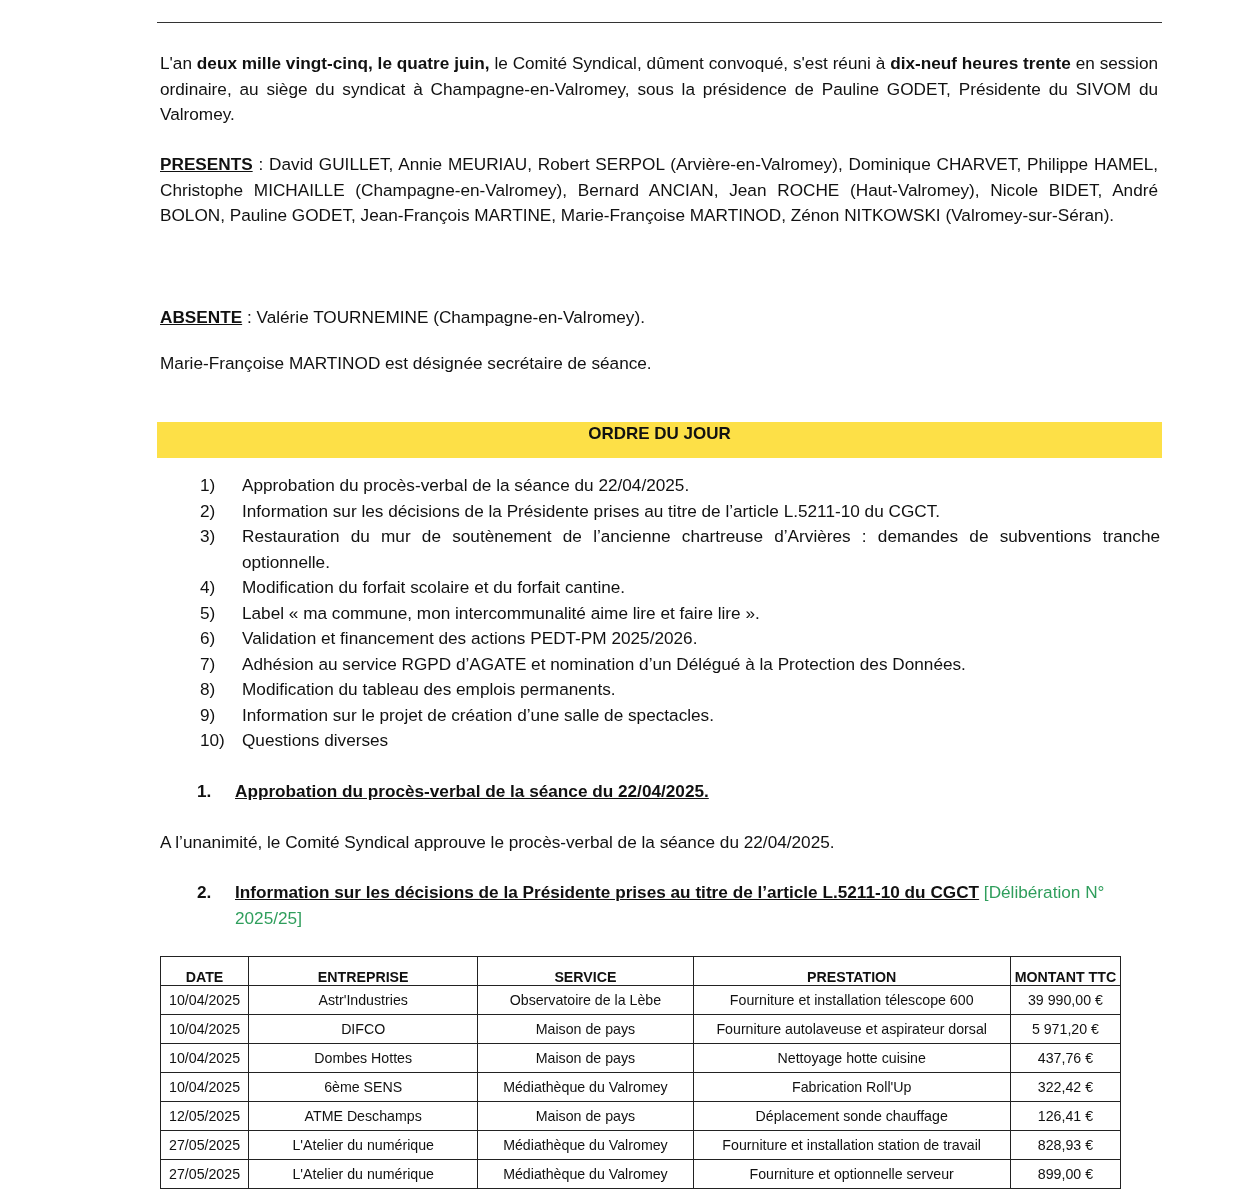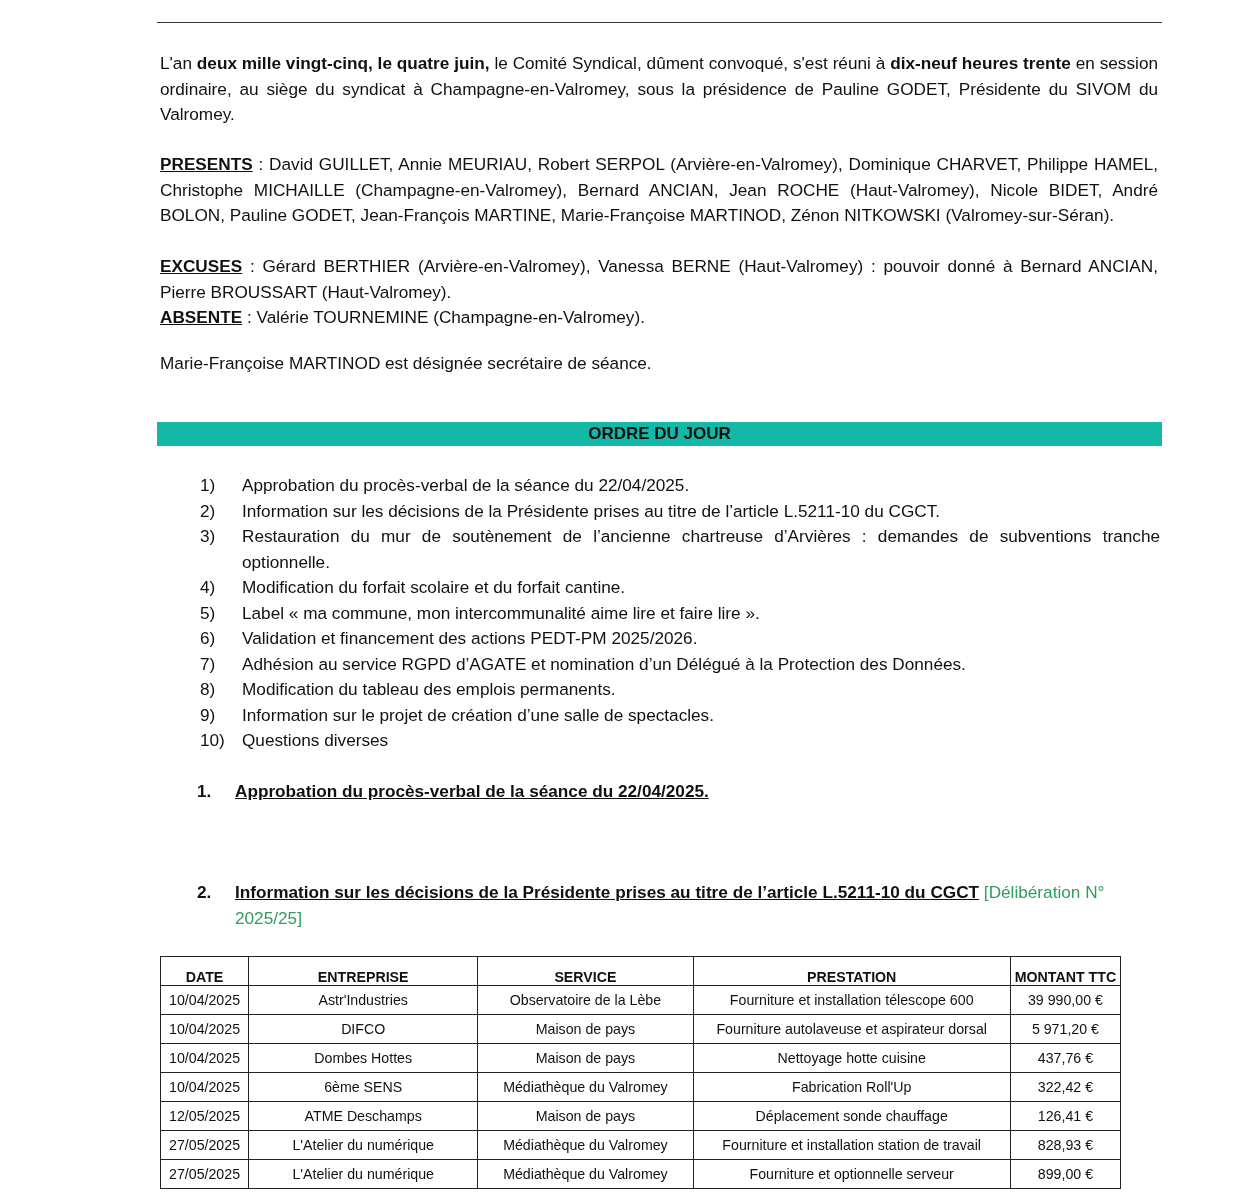--- a/index.html
+++ b/index.html
@@ -7,22 +7,22 @@
     width: 1241px; height: 1200px; position: relative; overflow: hidden;
     font-family: "Liberation Sans", "DejaVu Sans", sans-serif;
     color: #111; font-size: 17.2px;
   }
   .page { position: absolute; left: 0; top: 0; width: 1241px; height: 1200px; padding-left: 37px; }
   .top-rule { position: absolute; left: 157px; top: 22px; width: 1005px; height: 1px; background: #333; }
   .para { position: absolute; left: 160px; width: 998px; line-height: 25.6px; text-align: justify; }
   .b { font-weight: bold; }
   .lbl { font-weight: bold; text-decoration: underline; }
   .band {
-    position: absolute; left: 157px; top: 422px; width: 1005px; height: 24px;
-    background: #14b8a6; text-align: center; font-weight: bold; line-height: 24px; font-size: 17px;
+    position: absolute; left: 157px; top: 422px; width: 1005px; height: 36px;
+    background: #fde047; text-align: center; font-weight: bold; line-height: 24px; font-size: 17px;
   }
   .agenda { position: absolute; left: 200px; top: 473px; width: 960px; margin: 0; padding: 0; list-style: none; }
   .agenda li { display: flex; line-height: 25.5px; }
   .agenda .num { width: 42px; flex: 0 0 42px; }
   .agenda .txt { flex: 1; text-align: justify; }
   .sec-head { position: absolute; left: 197px; display: flex; line-height: 25.5px; font-weight: bold; }
   .sec-head .num { width: 38px; flex: 0 0 38px; }
   .sec-head .title { text-decoration: underline; }
   .sec-head .ref { font-weight: normal; color: #2f9e5c; text-decoration: none; }
   table.decisions {
@@ -40,21 +40,20 @@
 </head>
 <body>
 
 <div class="page">
   <div class="top-rule"></div>
 
   <p class="para" style="top:51px;margin:0;"><span>L'an </span><span class="b">deux mille vingt-cinq, le quatre juin,</span><span> le Comité Syndical, dûment convoqué, s'est réuni à </span><span class="b">dix-neuf heures trente</span><span> en session ordinaire, au siège du syndicat à Champagne-en-Valromey, sous la présidence de Pauline GODET, Présidente du SIVOM du Valromey.</span></p>
 
   <p class="para" style="top:152px;margin:0;"><span class="lbl">PRESENTS</span><span> : David GUILLET, Annie MEURIAU, Robert SERPOL (Arvière-en-Valromey), Dominique CHARVET, Philippe HAMEL, Christophe MICHAILLE (Champagne-en-Valromey), Bernard ANCIAN, Jean ROCHE (Haut-Valromey), Nicole BIDET, André BOLON, Pauline GODET, Jean-François MARTINE, Marie-Françoise MARTINOD, Zénon NITKOWSKI (Valromey-sur-Séran).</span></p>
 
-  <p class="para" style="top:254px;margin:0;"><span class="lbl">EXCUSES</span><span> : Gérard BERTHIER (Arvière-en-Valromey), Vanessa BERNE (Haut-Valromey) : pouvoir donné à Bernard ANCIAN, Pierre BROUSSART (Haut-Valromey).</span></p>
 
   <p class="para" style="top:305px;margin:0;"><span class="lbl">ABSENTE</span><span> : Valérie TOURNEMINE (Champagne-en-Valromey).</span></p>
 
   <p class="para" style="top:351px;margin:0;">Marie-Françoise MARTINOD est désignée secrétaire de séance.</p>
 
   <div class="band">ORDRE DU JOUR</div>
 
   <ol class="agenda">
     <li>
         <span class="num">1)</span>
@@ -95,20 +94,21 @@
     <li>
         <span class="num">10)</span>
         <span class="txt">Questions diverses</span>
       </li>
   </ol>
 
   <div class="sec-head" style="top:779px;">
     <span class="num">1.</span>
     <span class="title">Approbation du procès-verbal de la séance du 22/04/2025.</span>
   </div>
+  <p class="para" style="top:830px;margin:0;">A l’unanimité, le Comité Syndical approuve le procès-verbal de la séance du 22/04/2025.</p>
 
   <div class="sec-head" style="top:880px;width:962px;">
     <span class="num">2.</span>
     <span style="flex:1;"><span class="title">Information sur les décisions de la Présidente prises au titre de l’article L.5211-10 du CGCT</span><span class="ref"> [Délibération N° 2025/25]</span></span>
   </div>
 
   <table class="decisions">
     <colgroup>
         <col class="c1">
         <col class="c2">

